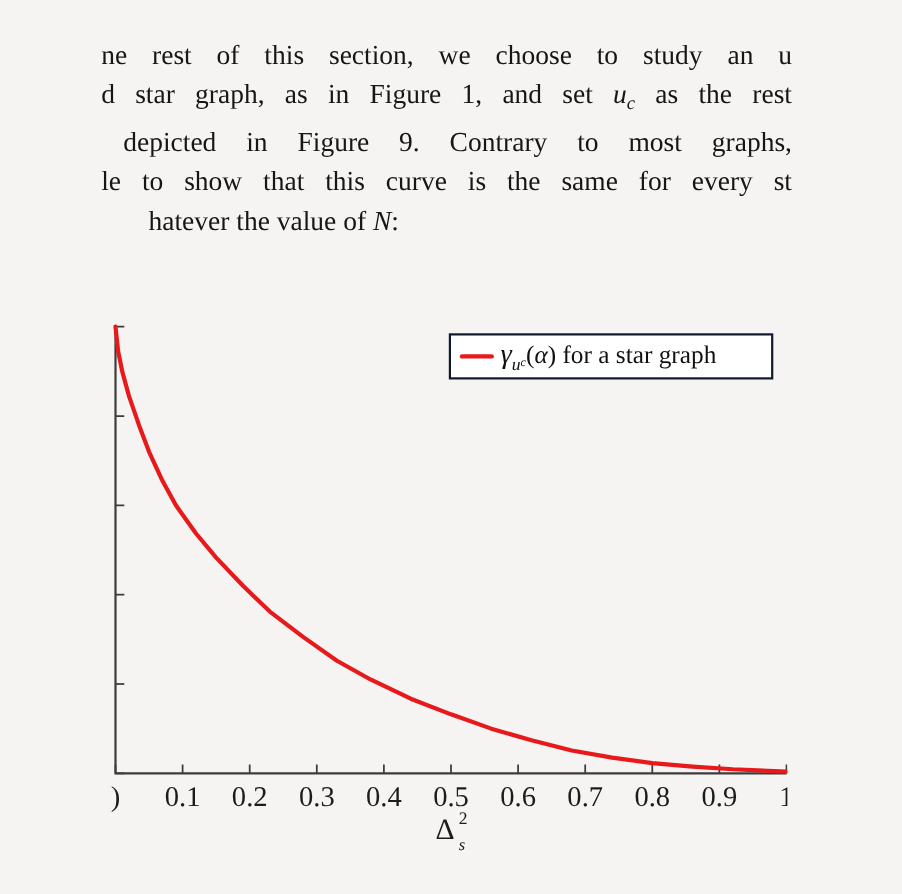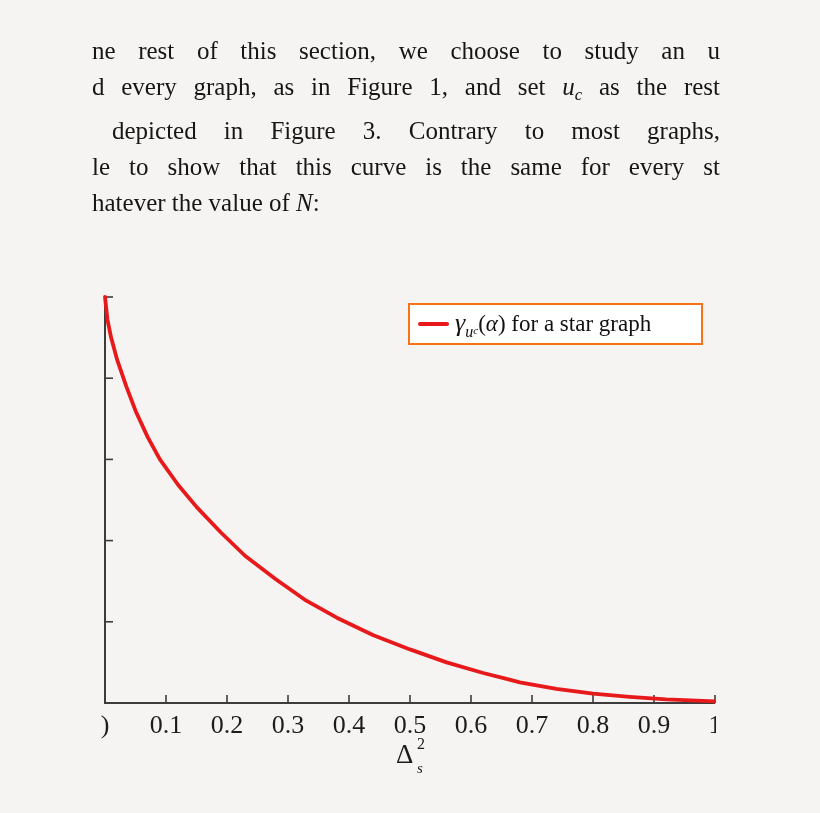--- a/index.html
+++ b/index.html
@@ -12,53 +12,53 @@
   .paragraph{
     position:absolute;left:92px;top:33px;width:628px;
     font-size:25px;line-height:36px;color:#161616;
   }
   .jline{
     text-align:justify;
     text-align-last:justify;
     white-space:normal;
     overflow:hidden;
   }
-  .lastline{text-align:left;}
+  .lastline{text-align:left;margin-left:43px;}
   .indent1{padding-left:8px;}
   .indent2{padding-left:20px;}
   .mvar{font-style:italic;}
   .msub{font-style:italic;font-size:17px;vertical-align:-5px;}
   
   .figure{
     position:absolute;left:0;top:290px;width:716px;height:523px;
     overflow:hidden;
   }
   .figure svg{position:absolute;left:0;top:0;}
   .legend{
     position:absolute;left:408px;top:13px;width:295px;height:42px;
-    box-sizing:border-box;background:#ffffff;border:2px solid #f97316;
+    box-sizing:border-box;background:#ffffff;border:2px solid #0f172a;
     display:flex;align-items:center;
     font-size:23px;color:#111;white-space:pre;
   }
   .legend .swatch{
     display:inline-block;width:31px;height:4px;border-radius:2px;
     margin-left:8px;margin-right:6px;flex:0 0 auto;
   }
   .legend .g{font-style:italic;font-size:26px;}
   .legend .subu{font-style:italic;font-size:16px;vertical-align:-6px;}
   .legend .subc{font-style:italic;font-size:11px;vertical-align:-3px;}
   .legend .it{font-style:italic;}
 </style>
 </head>
 <body>
 
 <div class="paragraph">
   <div class="jline"><span>ne rest of this section, we choose to study an u</span></div>
-  <div class="jline"><span>d every graph, as in Figure 1, and set </span><span class="mvar">u</span><span class="msub">c</span><span> as the rest</span></div>
-  <div class="jline indent2"><span>depicted in Figure 3.  Contrary to most graphs,</span></div>
+  <div class="jline"><span>d star graph, as in Figure 1, and set </span><span class="mvar">u</span><span class="msub">c</span><span> as the rest</span></div>
+  <div class="jline indent2"><span>depicted in Figure 9.  Contrary to most graphs,</span></div>
   <div class="jline"><span>le to show that this curve is the same for every st</span></div>
   <div class="lastline"><span>hatever the value of </span><span class="mvar">N</span><span>:</span></div>
 </div>
 
 <div class="figure">
   <svg id="plot" width="716" height="523">
       <polyline points="105,7 105,413 715,413" fill="none" stroke="#3c3c3c" stroke-width="2"></polyline>
       <line x1="105" y1="413" x2="105" y2="405" stroke="#3c3c3c" stroke-width="1.6"></line>
       <text x="105" y="443" text-anchor="middle" font-size="26" fill="#1c1c1c" font-family="&quot;Liberation Serif&quot;, serif">)</text>
       <line x1="166" y1="413" x2="166" y2="405" stroke="#3c3c3c" stroke-width="1.6"></line>

